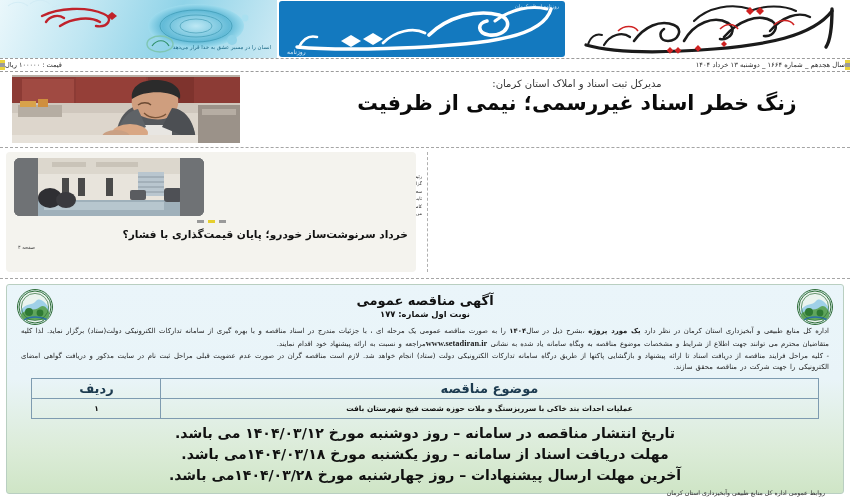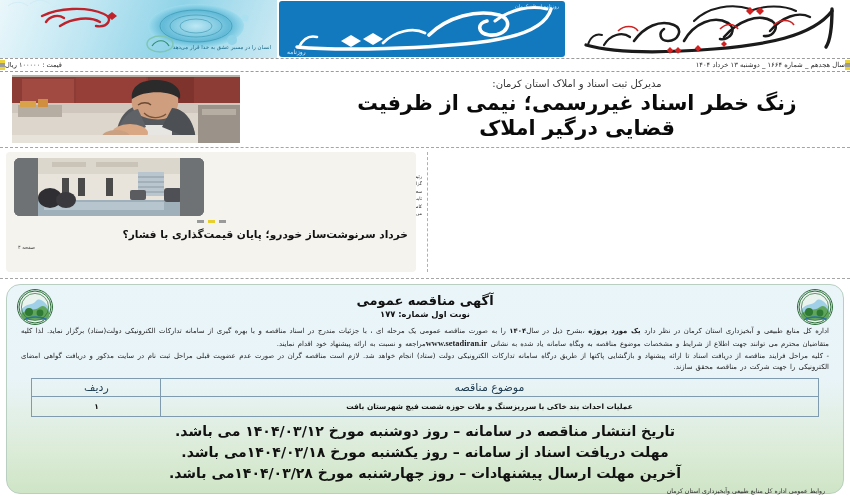--- a/index.html
+++ b/index.html
@@ -68,35 +68,35 @@
      background:#6f7275;}
   .dots{display:flex;gap:4px;justify-content:center;margin-top:4px;}
   .dots span{display:block;width:7px;height:3px;background:#9a9a9a;}
   .dots span.on{background:#e6cf2e;}
   .rbox-sub{text-align:right;font-size:10.6px;font-weight:bold;line-height:1.32;margin-top:5px;color:#111;}
   .rbox-page{text-align:left;font-size:5px;color:#444;margin-top:2px;padding-left:4px;}
 
   
   .tender{position:absolute;left:6px;top:284px;width:838px;height:210px;
      background:linear-gradient(180deg,#eaf5fa 0%,#e9f4f8 45%,#dcecd9 78%,#cfe5c6 100%);
-     border:1px solid #b9cfc1;border-radius:14px;box-sizing:border-box;padding:4px 8px;}
+     border:1px solid #b9cfc1;border-radius:3px;box-sizing:border-box;padding:4px 8px;}
   .tender-head{position:relative;height:34px;}
   .emblem{position:absolute;top:0;width:34px;height:34px;border-radius:50%;
      border:1.5px solid #2f6d3a;overflow:hidden;background:#dff0ee;}
   .emblem.r{right:2px;} .emblem.l{left:2px;}
   .tender-title{text-align:center;font-size:13px;font-weight:bold;color:#111;padding-top:4px;}
   .tender-sub{text-align:center;font-size:8.4px;font-weight:bold;color:#111;margin-top:1px;}
   .tender-body{font-size:6.9px;line-height:1.62;text-align:justify;color:#1c1c1c;margin-top:3px;
      padding:0 6px;word-spacing:1px;}
   .tender-body .b{font-weight:bold;}
   .tender-body .url{font-family:"Liberation Serif",serif;font-size:8.4px;font-weight:bold;}
   .tender-note{font-size:6.9px;line-height:1.62;text-align:justify;color:#1c1c1c;padding:0 6px;word-spacing:1px;}
   table.tt{width:96%;margin:5px auto 2px auto;border-collapse:collapse;background:transparent;}
   table.tt th,table.tt td{border:1px solid #7e9bb0;padding:2px 4px;text-align:center;}
-  table.tt th{font-size:11px;font-weight:normal;color:#1d3b50;height:13px;}
+  table.tt th{font-size:13px;font-weight:bold;color:#1d3b50;height:13px;}
   table.tt td{font-size:7.4px;font-weight:bold;color:#111;height:15px;}
   table.tt .cnum{width:120px;}
   .tender-foot{margin-top:4px;text-align:center;}
   .tender-foot .l1{font-size:7px;color:#1c1c1c;}
   .tender-foot .l2,.tender-foot .l3,.tender-foot .l4{font-size:14px;font-weight:bold;color:#111;line-height:1.5;}
   .tender-foot .sig{font-size:6.2px;color:#2a2a2a;margin-top:3px;text-align:right;padding-right:10px;}
 </style>
 </head>
 <body>
 
@@ -226,21 +226,20 @@
           <ellipse cx="104" cy="62" rx="14" ry="7" fill="#caa083"></ellipse>
         </g>
         <rect x="0" y="60" width="228" height="8" fill="#e7e2da"></rect>
         <rect x="186" y="30" width="42" height="38" fill="#9b9289"></rect>
         <rect x="190" y="34" width="34" height="6" fill="#b6ada3"></rect>
       </svg>
     </div>
     <div class="lead-text">
       <div class="kicker">مدیرکل ثبت اسناد و املاک استان کرمان:</div>
       <div class="lead-h1">زنگ خطر اسناد غیررسمی؛ نیمی از ظرفیت</div>
-      <div class="lead-h1">قضایی درگیر املاک</div>
     </div>
   </div>
 
   <div class="hr-dash" style="top:147px"></div>
 
   <div class="article">
     <div class="art-h2">نظارت بهداشتی شبکه دامپزشکی بافت در روز عید سعید قربان</div>
     <div class="cols">
       <div class="col">رئیس شبکه دامپزشکی بافت از نظارت‌های بهداشتی این شبکه در روز عید سعید قربان خبر داد. به گزارش روابط عمومی شبکه دامپزشکی بافت،دکتر سعید صادقی گفت: با عنایت به در پیش بودن عید سعید قربان و در راستای حفظ و سلامت مصرف کنندگان ،شبکه دامپزشکی بافت با استفاده از دو اکیپ ثابت و سیار،آماده ارائه خدمات دامپزشکی و نظارت بهداشتی و شرعی بر دام‌های قربانی به صورت کاملا رایگان از ساعت ۶ صبح لغایت ۱۴ بعدازظهر در روز عید سعید قربان به عموم هم‌استانی‌ها می‌باشد. وی افزود: طبق هماهنگی‌های صورت گرفته با</div>
       <div class="col">شهرداری ،کشتارگاه دام بافت آمادگی پذیرش دام‌های قربانی و ذبح آنها را از ساعت ۶ صبح الی ۱۴ بعدازظهر در روز عید سعید قربان دارا می‌باشد. دکتر صادقی در پایان با اشاره به مخاطرات بهداشتی کشتار دام خارج از سیستم بهداشتی دامپزشکی تأکید کرد: شهروندان گرامی حتی المقدور از کشتار دام‌های قربانی در خارج از محیط کشتارگاه خودداری کنند جهت پیشگیری از بیماری تب خونریزی دهنده کریمه کنگو(CCHF).کوشش دام‌های قربانی را به مدت ۲۴ ساعت در دمای یخچال۴ - تا ۳ درجه سانتیگراد نگهداری و بعد از آن مصرف کنند.</div>

